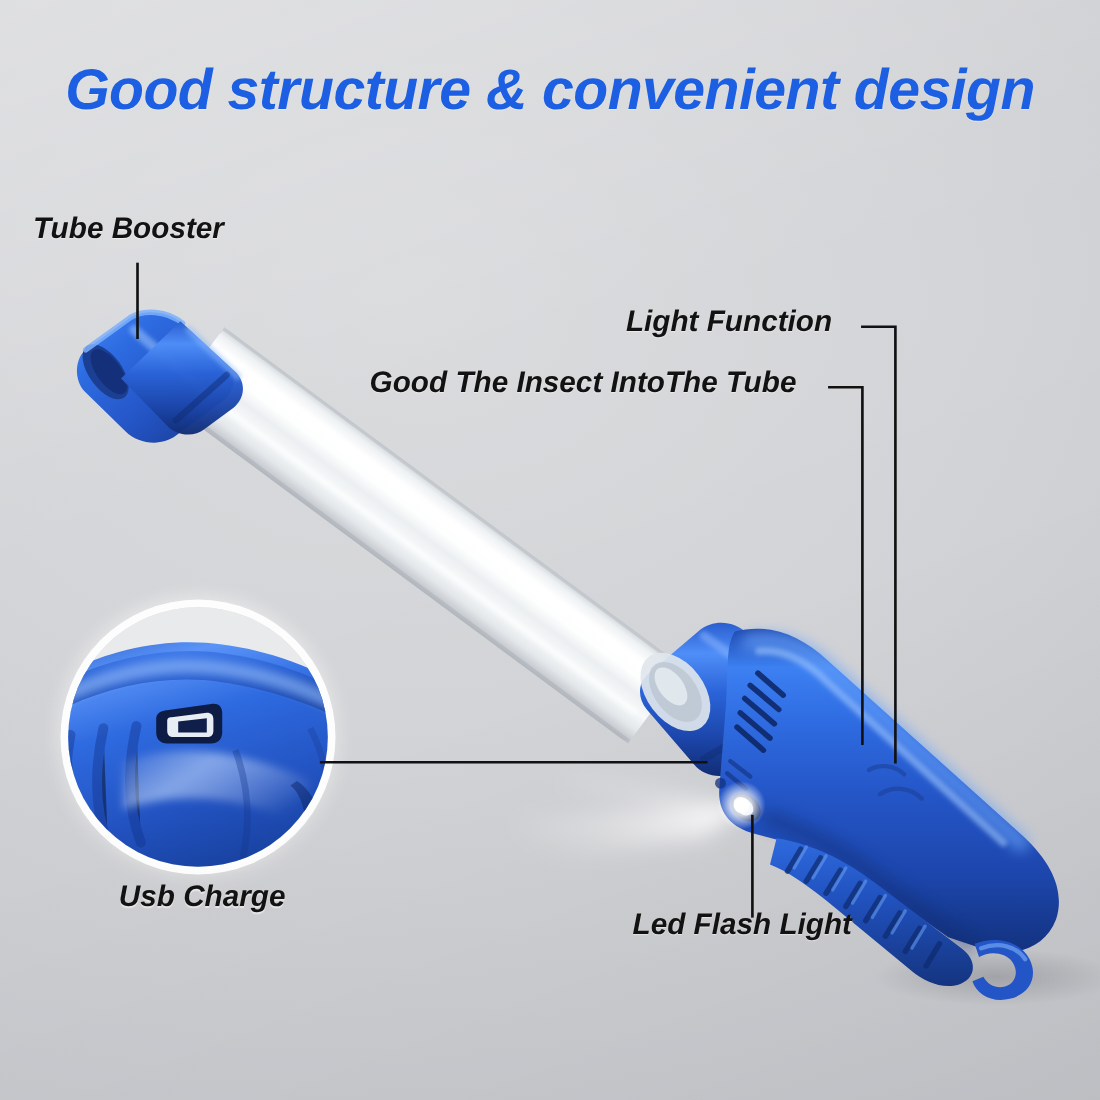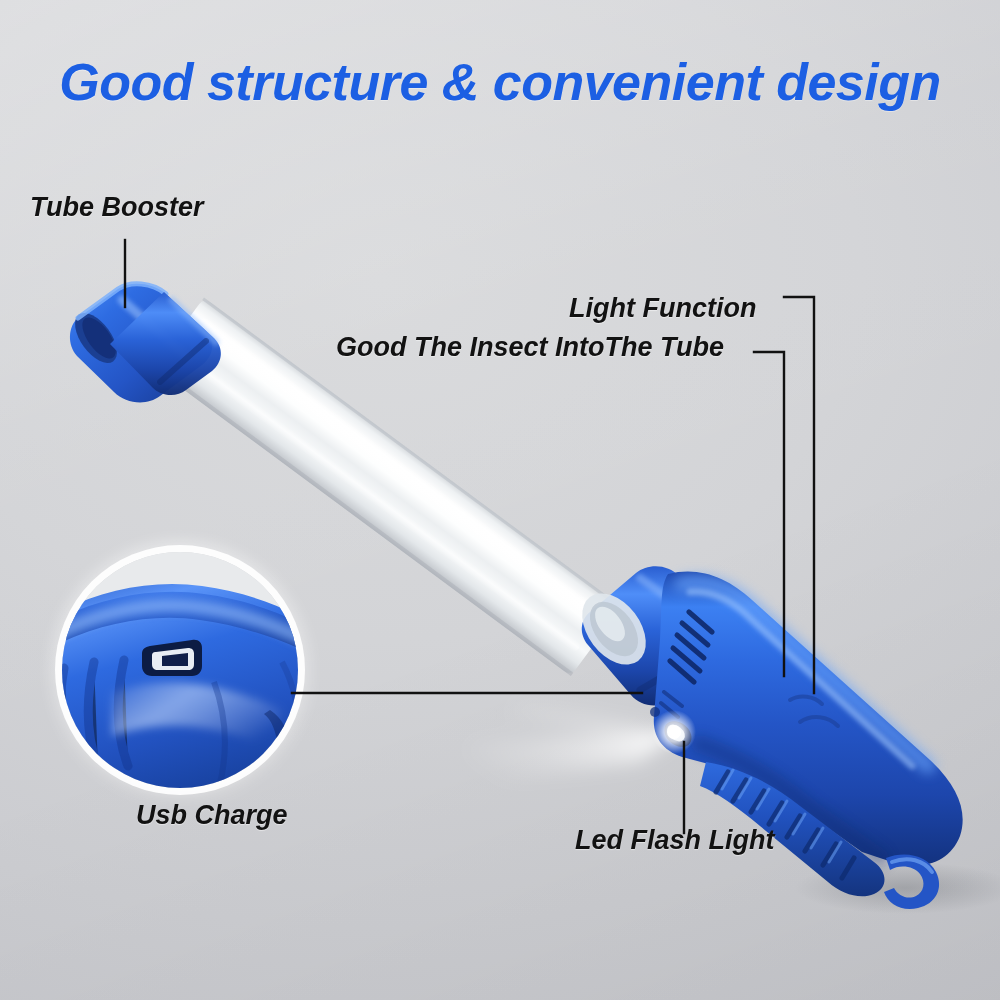--- a/index.html
+++ b/index.html
@@ -45,23 +45,23 @@
   
   .label {
     position: absolute;
     font-weight: bold;
     font-style: italic;
     color: #121212;
     white-space: nowrap;
     text-shadow: 0 1px 1px rgba(255,255,255,0.5);
   }
   #label-suck-booster { left: 30px;  top: 192px; font-size: 27px; }
-  #label-light-function { left: 569px; top: 277px; font-size: 27px; margin-top: 16px; }
+  #label-light-function { left: 569px; top: 277px; font-size: 27px; }
   #label-suck-insect { left: 336px; top: 332px; font-size: 27px; }
-  #label-usb-charge { left: 108px; top: 800px; font-size: 27px; margin-left: 28px; }
+  #label-usb-charge { left: 108px; top: 800px; font-size: 27px; }
   #label-led-flash { left: 575px; top: 825px; font-size: 27px; }
 
   
   #leaders {
     position: absolute;
     left: 0; top: 0;
     width: 1000px; height: 1000px;
     pointer-events: none;
   }
 

